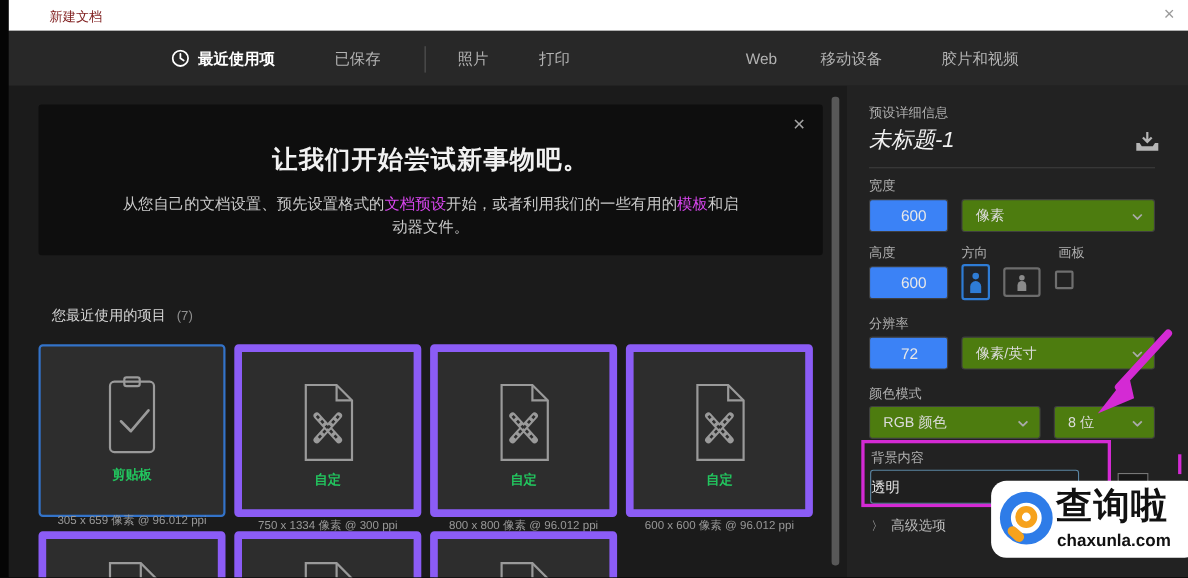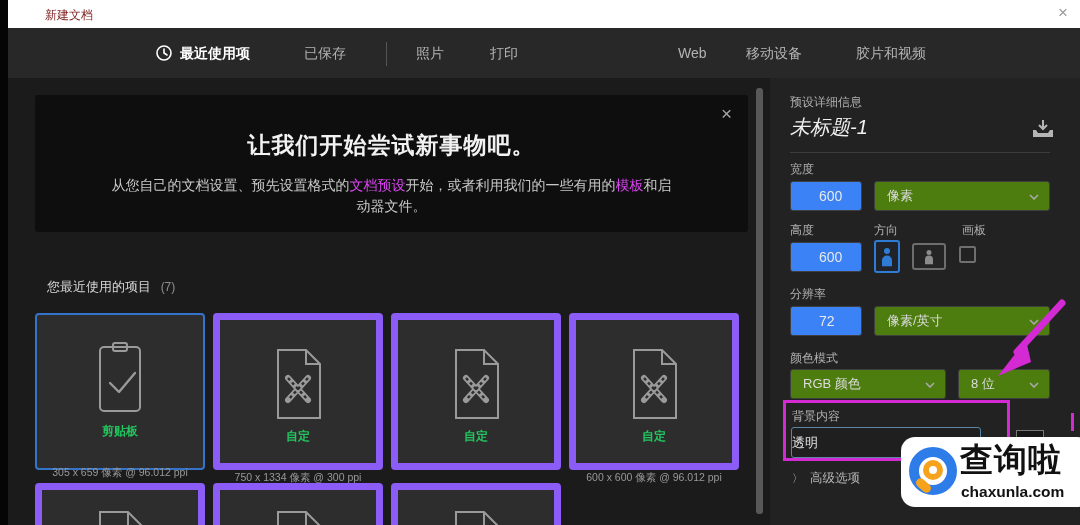--- a/index.html
+++ b/index.html
@@ -154,20 +154,21 @@
       <span class="icn">
         <svg width="60" height="76" viewBox="0 0 60 76">
             <path d="M10 4 h28 l14 14 v54 h-42 z" fill="none" stroke="#9a9a9a" stroke-width="2"></path>
             <path d="M38 4 v14 h14" fill="none" stroke="#9a9a9a" stroke-width="2"></path>
             <path d="M20 32 l20 22 M40 32 l-20 54" fill="none" stroke="#9a9a9a" stroke-width="0"></path>
             <path d="M20 32 l20 22 M40 32 l-20 22" fill="none" stroke="#9a9a9a" stroke-width="6" stroke-linecap="round"></path>
             <path d="M20 32 l20 22 M40 32 l-20 22" fill="none" stroke="#2d2d2d" stroke-width="2.4" stroke-dasharray="3 3"></path>
           </svg>
       </span>
       <div class="nm">自定</div>
+      <div class="sp">800 x 800 像素 @ 96.012 ppi</div>
     </div>
 
     <div class="card" style="left:561px">
       <span class="icn">
         <svg width="60" height="76" viewBox="0 0 60 76">
             <path d="M10 4 h28 l14 14 v54 h-42 z" fill="none" stroke="#9a9a9a" stroke-width="2"></path>
             <path d="M38 4 v14 h14" fill="none" stroke="#9a9a9a" stroke-width="2"></path>
             <path d="M20 32 l20 22 M40 32 l-20 22" fill="none" stroke="#9a9a9a" stroke-width="6" stroke-linecap="round"></path>
             <path d="M20 32 l20 22 M40 32 l-20 22" fill="none" stroke="#2d2d2d" stroke-width="2.4" stroke-dasharray="3 3"></path>
           </svg>

